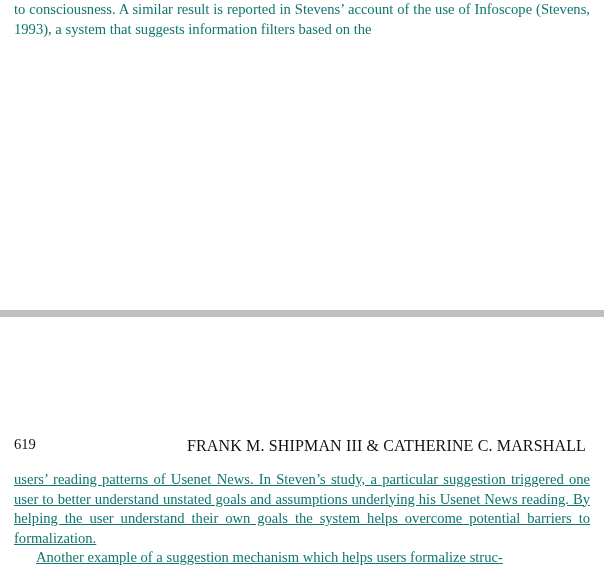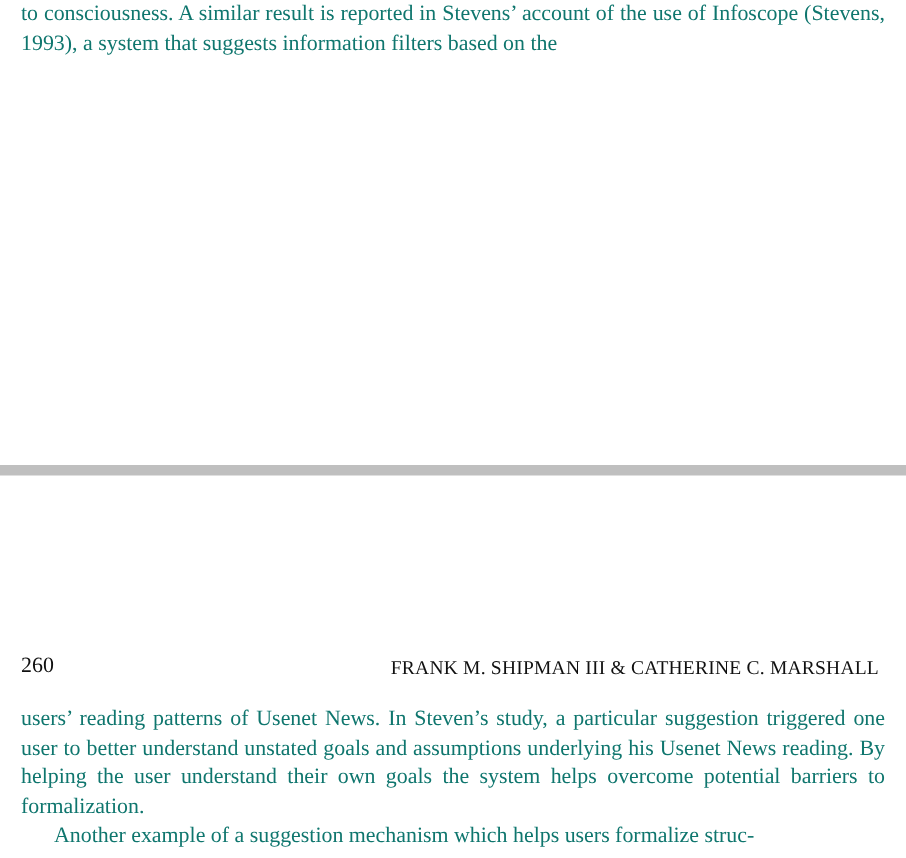--- a/index.html
+++ b/index.html
@@ -60,26 +60,27 @@
   .folio {
     position: absolute;
     left: 0;
     top: 0;
     font-size: 14.6px;
   }
   .head-title {
     position: absolute;
     right: 4px;
     top: 1px;
-    font-size: 13px;
+    font-size: 16px;
     letter-spacing: 0.15px;
     white-space: nowrap;
   }
   .body-block {
     top: 470px;
+    text-decoration: underline;
   }
   .body-block p.indent {
     text-indent: 22px;
   }
   .blank-area {
     position: absolute;
     left: 0;
     top: 44px;
     width: 604px;
     height: 266px;
@@ -93,21 +94,21 @@
 
   <div class="text-block top-block">
     <p>to consciousness. A similar result is reported in Stevens’ account of the use of Infoscope (Stevens, 1993), a system that suggests information filters based on the</p>
   </div>
 
   <div class="blank-area"></div>
 
   <div class="divider" style="top:310px"></div>
 
   <div class="running-head">
-    <span class="folio">260</span>
+    <span class="folio">619</span>
     <span class="head-title">FRANK M. SHIPMAN III &amp; CATHERINE C. MARSHALL</span>
   </div>
 
   <div class="text-block body-block">
     <p>users’ reading patterns of Usenet News. In Steven’s study, a particular suggestion triggered one user to better understand unstated goals and assumptions underlying his Usenet News reading. By helping the user understand their own goals the system helps overcome potential barriers to formalization.</p>
     <p class="indent">Another example of a suggestion mechanism which helps users formalize struc-</p>
   </div>
 
 </div>
 

